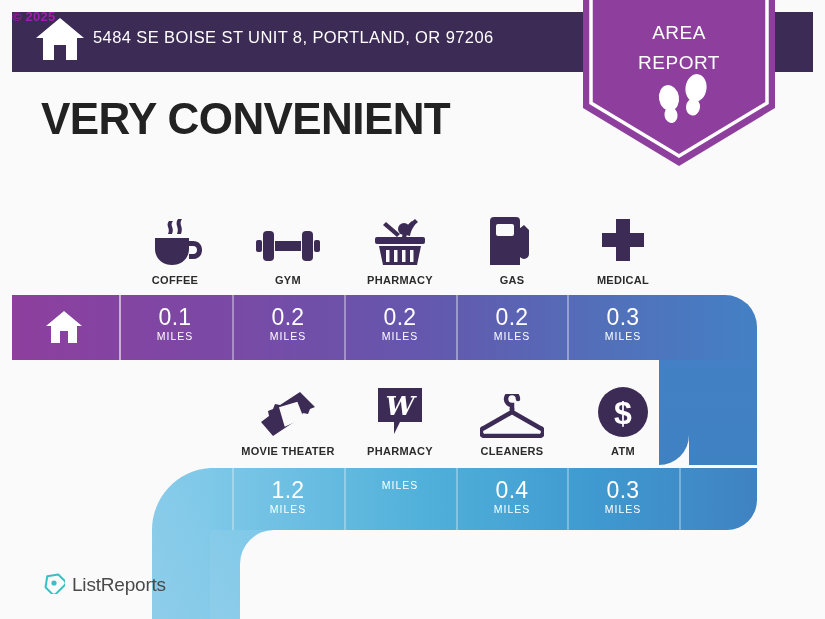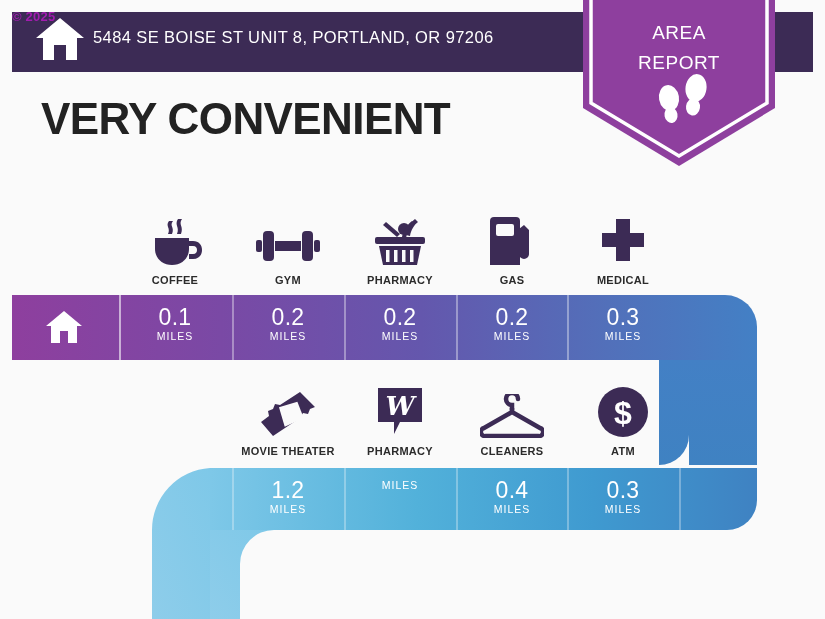--- a/index.html
+++ b/index.html
@@ -358,15 +358,24 @@
   </div>
   <div class="dist" style="left:467px;top:478px;width:90px;">
     <div class="num">0.4</div>
     <div class="unit">MILES</div>
   </div>
   <div class="dist" style="left:578px;top:478px;width:90px;">
     <div class="num">0.3</div>
     <div class="unit">MILES</div>
   </div>
 
+  <div class="logo">
+    <span>
+      <svg width="22" height="22" viewBox="0 0 22 22">
+        <path d="M11 1.5 L20 8 v9 a3 3 0 0 1 -3 3 H5 a3 3 0 0 1 -3 -3 V8 Z" fill="none" stroke="#3bbfc4" stroke-width="2" stroke-linejoin="round" transform="rotate(-45 11 11)"></path>
+        <circle cx="11" cy="11" r="2.6" fill="#3bbfc4"></circle>
+      </svg>
+    </span>
+    <span class="logo-text">ListReports</span>
+  </div>
 
 
 </div>
 
 </body></html>

